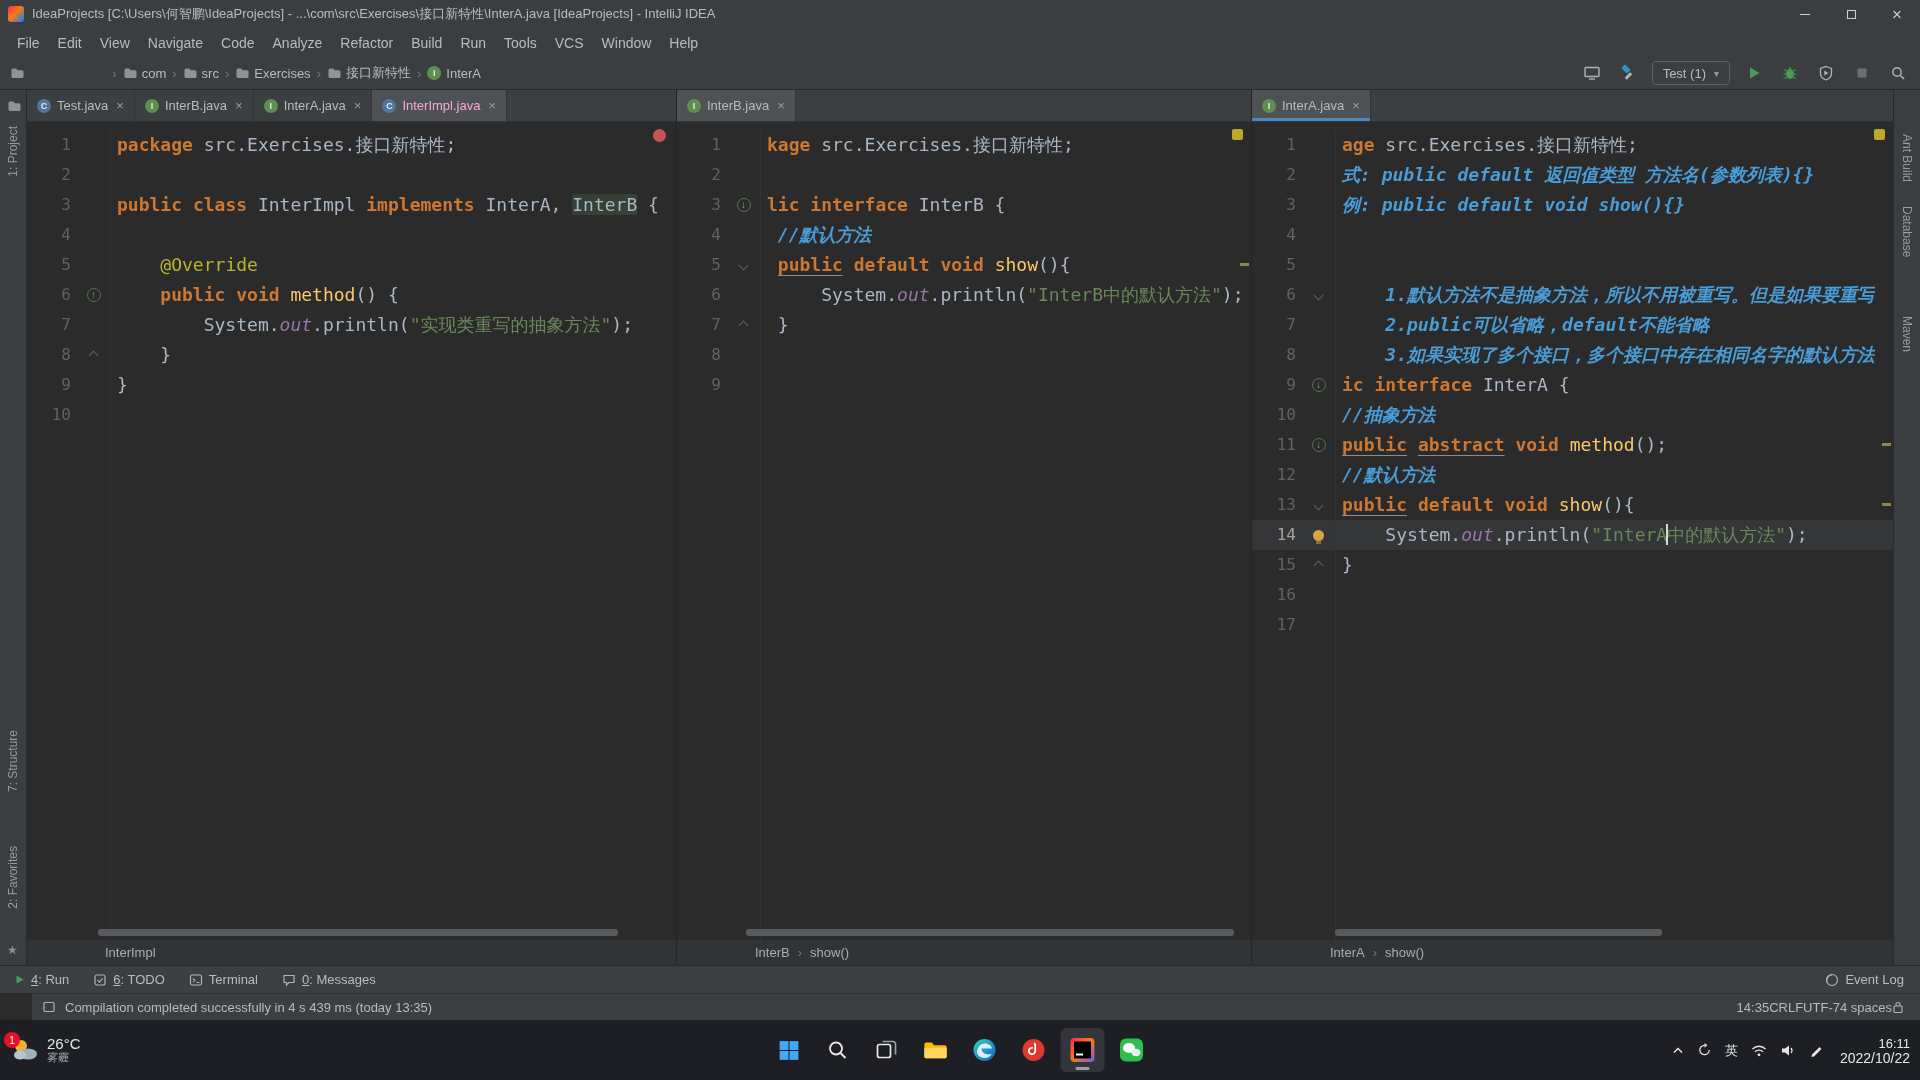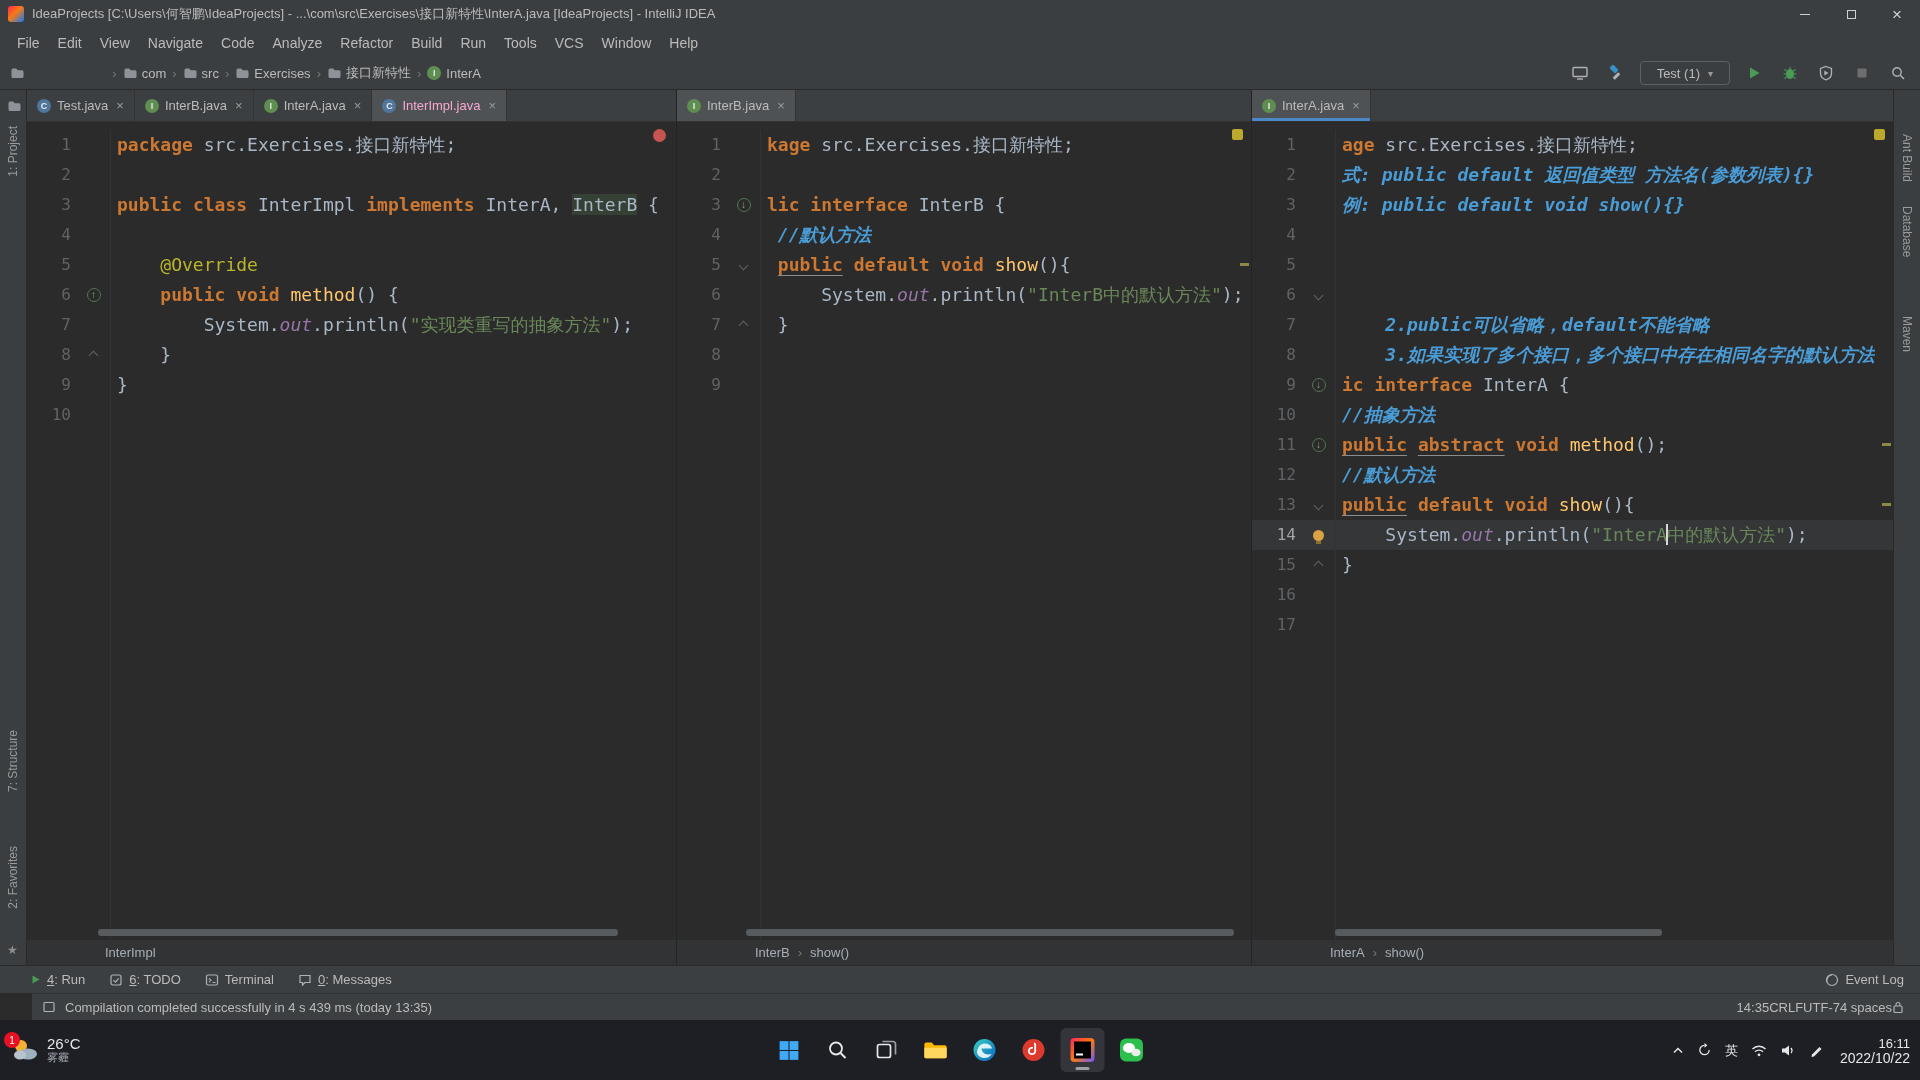--- a/index.html
+++ b/index.html
@@ -20,21 +20,21 @@
 #navbar{height:33px;background:#3B3E40;border-bottom:1px solid #2A2A2A;display:flex;align-items:center;padding:0 10px;}
 #nav-breadcrumbs{display:flex;align-items:center;gap:6px;flex:1;font-size:13px;}
 .crumb{display:flex;align-items:center;gap:5px;color:#BBBBBB;}
 .crumb.first .crumb-label{font-weight:bold;color:#D0D0D0;margin-top:44px;}
 .crumb-sep{color:#777;font-size:13px;}
 .badge{width:14px;height:14px;border-radius:50%;display:inline-flex;align-items:center;justify-content:center;font-size:9px;font-weight:bold;color:#E8E8E8;flex:0 0 auto;}
 .badge-i{background:#5E8E50;}
 .badge-c{background:#51769C;}
 .nav-right{display:flex;align-items:center;gap:12px;}
 .navic{display:inline-flex;align-items:center;justify-content:center;width:24px;height:24px;border-radius:3px;}
-.run-config{display:flex;align-items:center;gap:8px;border:1px solid #5E6062;border-radius:4px;height:24px;padding:0 16px;font-size:13px;color:#BBBBBB;}
+.run-config{display:flex;align-items:center;gap:8px;border:1px solid #5E6062;border-radius:4px;height:24px;padding:0 10px;font-size:13px;color:#BBBBBB;}
 .run-config .dd{font-size:10px;color:#9A9A9A;}
 .svgic{display:inline-flex;align-items:center;justify-content:center;line-height:0;}
 
 #main{height:875px;display:flex;}
 .stripe{position:relative;background:#3B3E40;flex:0 0 27px;}
 #left-stripe{border-right:1px solid #2A2A2A;}
 #right-stripe{border-left:1px solid #2A2A2A;}
 .vlabel{position:absolute;left:50%;font-size:12px;color:#9B9B9B;white-space:nowrap;}
 .vlabel-left{writing-mode:vertical-rl;transform:translateX(-50%) rotate(180deg);}
 .vlabel-right{writing-mode:vertical-rl;transform:translateX(-50%);}
@@ -77,21 +77,21 @@
 .fold-open{transform:rotate(45deg);}
 .fold-end{transform:rotate(-135deg);}
 .indicator{position:absolute;top:7px;}
 .indicator.error{right:10px;width:13px;height:13px;border-radius:50%;background:#C75450;}
 .indicator.warning{right:8px;width:11px;height:11px;border-radius:2px;background:#BBA82C;}
 .stripe-mark{position:absolute;right:2px;width:9px;height:3px;background:#A8A050;opacity:.8;}
 .hscroll{position:absolute;left:0;right:0;bottom:4px;height:7px;}
 .hthumb{position:absolute;top:0;height:7px;border-radius:3px;background:#585B5D;}
 .pane-footer{height:25px;background:#313335;display:flex;align-items:center;gap:8px;padding-left:78px;font-size:13px;color:#A7AFB6;}
 
-#bottombar{height:28px;background:#3C3F41;border-top:1px solid #2A2A2A;display:flex;align-items:center;padding:0 16px 0 30px;}
+#bottombar{height:28px;background:#3C3F41;border-top:1px solid #2A2A2A;display:flex;align-items:center;padding:0 16px 0 14px;}
 #bottom-left{display:flex;align-items:center;gap:24px;flex:1;}
 .bbar-item{display:flex;align-items:center;gap:6px;font-size:13px;color:#BBBBBB;}
 .mn{text-decoration:underline;}
 #statusbar{height:27px;background:#3C3F41;border-top:1px solid #323232;display:flex;align-items:center;padding:0 16px 0 10px;font-size:13px;color:#BBBBBB;margin-left:32px;}
 #status-left{display:flex;align-items:center;gap:9px;flex:1;}
 #status-right{display:flex;align-items:center;}
 
 #taskbar{height:60px;background:#1D1F24;position:relative;}
 #weather{position:absolute;left:10px;top:50%;transform:translateY(-50%);display:flex;align-items:center;gap:7px;}
 .weather-ic{position:relative;width:30px;height:28px;}
@@ -746,20 +746,21 @@
             </div>
             <div class="code"></div>
           </div>
           <div class="code-row">
             <div class="gutter">
               <span class="ln">6</span>
               <span class="gslot">
                 <span class="fold fold-open"></span>
               </span>
             </div>
+            <div class="code"><span class="tok-c">    1.默认方法不是抽象方法，所以不用被重写。但是如果要重写</span></div>
           </div>
           <div class="code-row">
             <div class="gutter">
               <span class="ln">7</span>
               <span class="gslot"></span>
             </div>
             <div class="code"><span class="tok-c">    2.public可以省略，default不能省略</span></div>
           </div>
           <div class="code-row">
             <div class="gutter">

